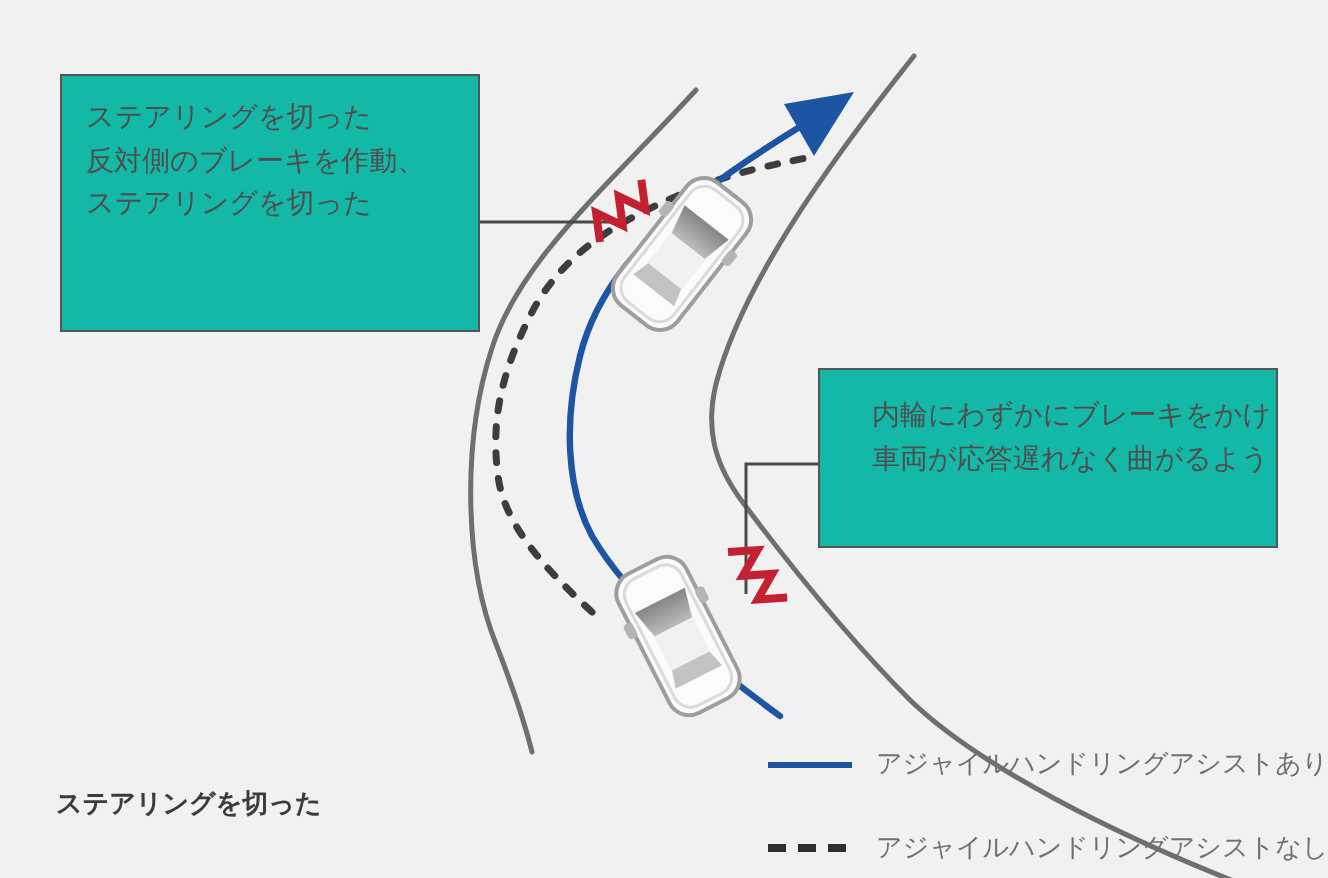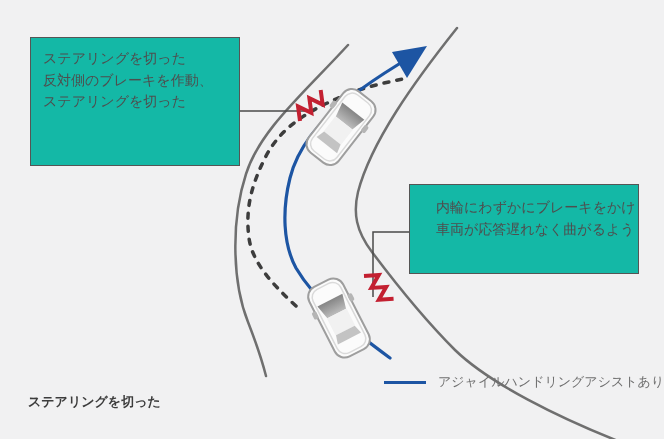--- a/index.html
+++ b/index.html
@@ -99,17 +99,21 @@
   <div class="callout" id="callout-inner-wheel">
     <div>内輪にわずかにブレーキをかけ</div>
     <div>車両が応答遅れなく曲がるよう</div>
   </div>
 
   <div id="legend">
     <div class="legend-row">
       <span class="legend-swatch solid"></span>
       <span class="legend-label">アジャイルハンドリングアシストあり</span>
     </div>
+    <div class="legend-row">
+      <span class="legend-swatch dashed"></span>
+      <span class="legend-label">アジャイルハンドリングアシストなし</span>
+    </div>
   </div>
 
   <div id="caption">ステアリングを切った</div>
 
 </div>
 
 </body></html>

